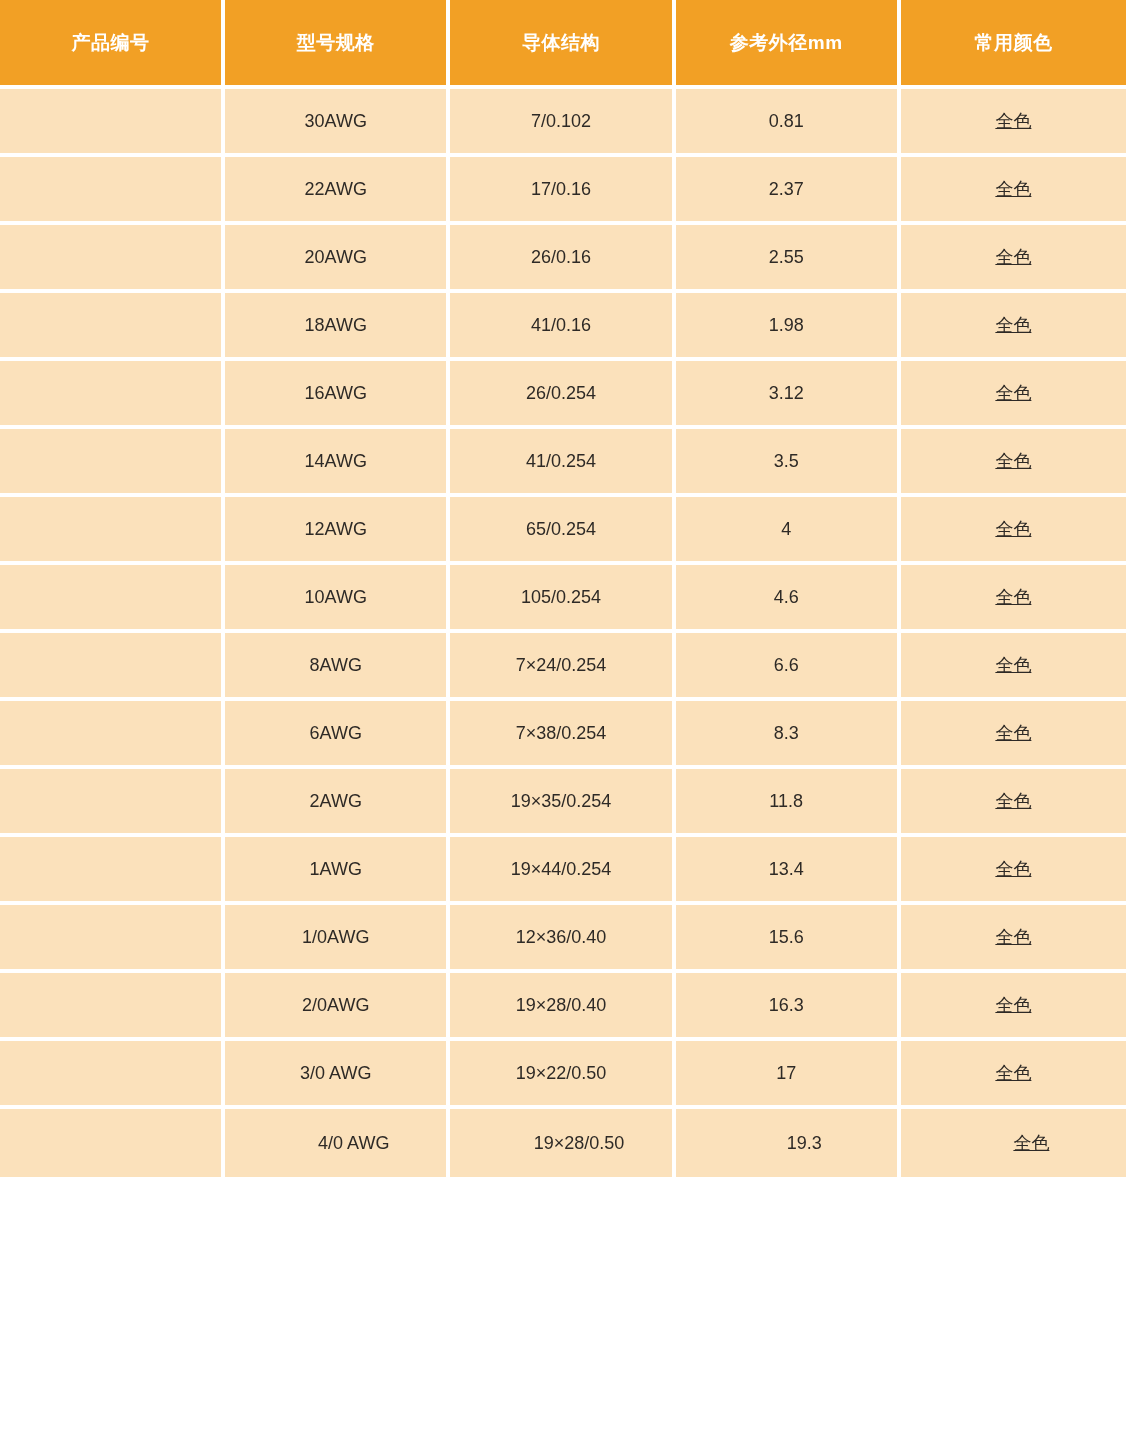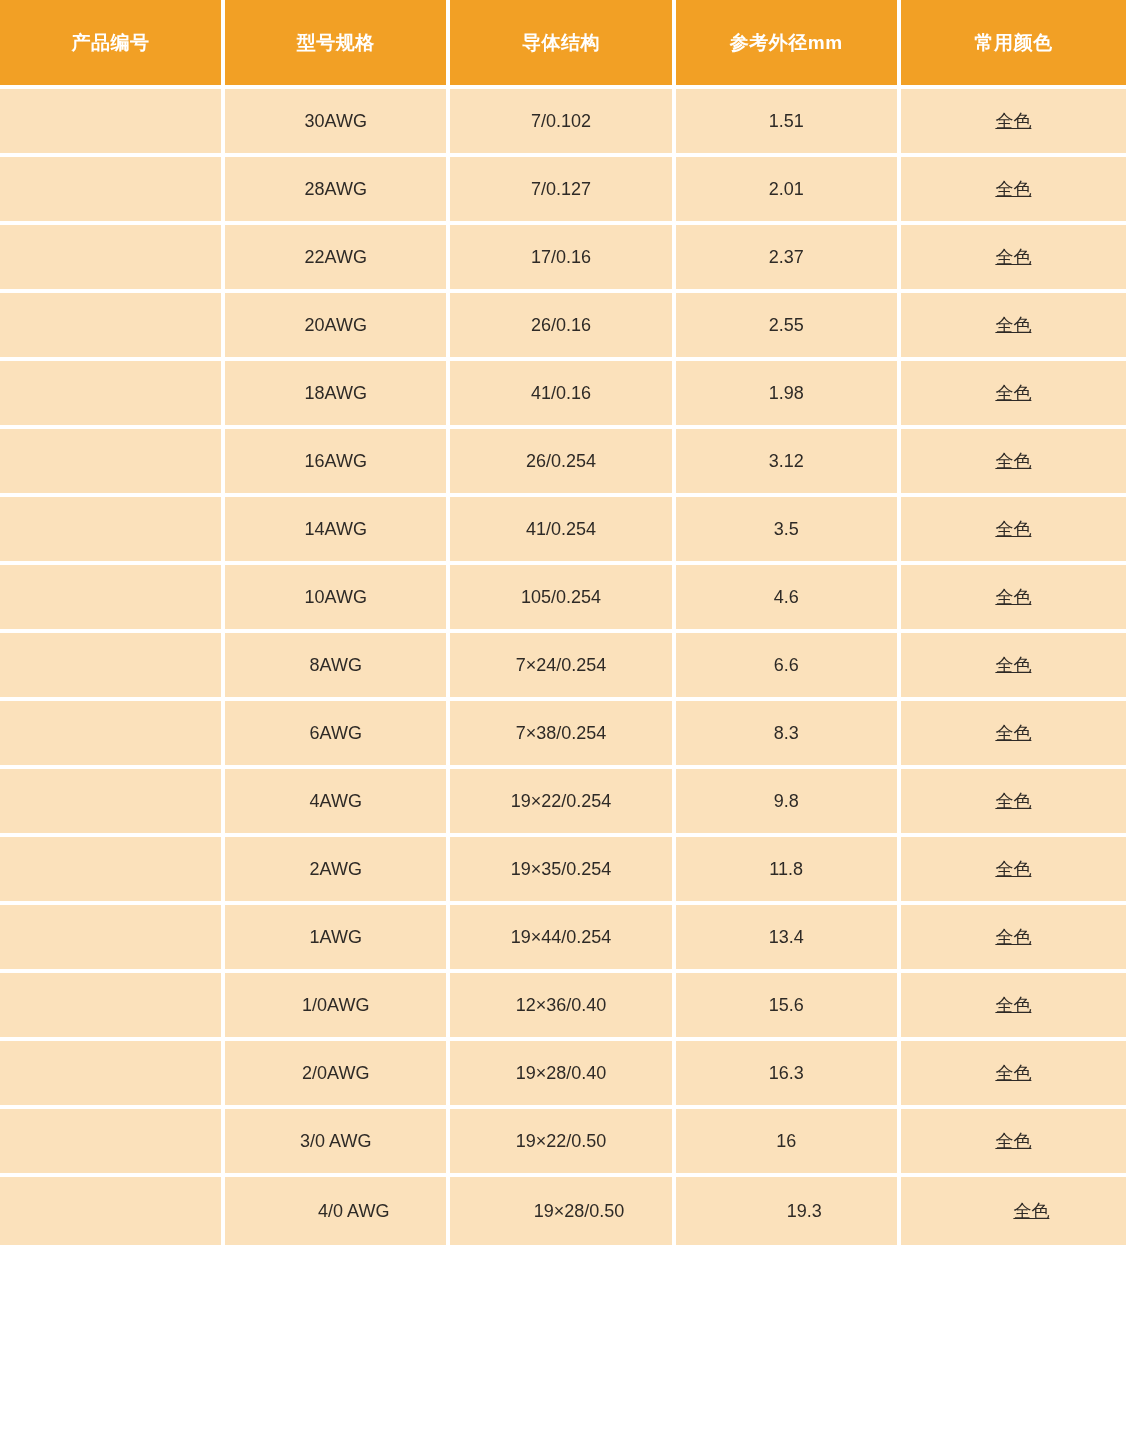--- a/index.html
+++ b/index.html
@@ -82,28 +82,21 @@
       <th class="col-conductor">导体结构</th>
       <th class="col-od">参考外径mm</th>
       <th class="col-color">常用颜色</th>
     </tr>
   </thead>
   <tbody id="table-body">
       <tr>
         <td class="col-product-no"></td>
         <td class="col-model-spec">30AWG</td>
         <td class="col-conductor">7/0.102</td>
-        <td class="col-outer-diameter">1.51</td>
-        <td class="col-color">全色</td>
-      </tr>
-      <tr>
-        <td class="col-product-no"></td>
-        <td class="col-model-spec">28AWG</td>
-        <td class="col-conductor">7/0.127</td>
-        <td class="col-outer-diameter">2.01</td>
+        <td class="col-outer-diameter">0.81</td>
         <td class="col-color">全色</td>
       </tr>
       <tr>
         <td class="col-product-no"></td>
         <td class="col-model-spec">22AWG</td>
         <td class="col-conductor">17/0.16</td>
         <td class="col-outer-diameter">2.37</td>
         <td class="col-color">全色</td>
       </tr>
       <tr>
@@ -129,20 +122,27 @@
       </tr>
       <tr>
         <td class="col-product-no"></td>
         <td class="col-model-spec">14AWG</td>
         <td class="col-conductor">41/0.254</td>
         <td class="col-outer-diameter">3.5</td>
         <td class="col-color">全色</td>
       </tr>
       <tr>
         <td class="col-product-no"></td>
+        <td class="col-model-spec">12AWG</td>
+        <td class="col-conductor">65/0.254</td>
+        <td class="col-outer-diameter">4</td>
+        <td class="col-color">全色</td>
+      </tr>
+      <tr>
+        <td class="col-product-no"></td>
         <td class="col-model-spec">10AWG</td>
         <td class="col-conductor">105/0.254</td>
         <td class="col-outer-diameter">4.6</td>
         <td class="col-color">全色</td>
       </tr>
       <tr>
         <td class="col-product-no"></td>
         <td class="col-model-spec">8AWG</td>
         <td class="col-conductor">7×24/0.254</td>
         <td class="col-outer-diameter">6.6</td>
@@ -150,27 +150,20 @@
       </tr>
       <tr>
         <td class="col-product-no"></td>
         <td class="col-model-spec">6AWG</td>
         <td class="col-conductor">7×38/0.254</td>
         <td class="col-outer-diameter">8.3</td>
         <td class="col-color">全色</td>
       </tr>
       <tr>
         <td class="col-product-no"></td>
-        <td class="col-model-spec">4AWG</td>
-        <td class="col-conductor">19×22/0.254</td>
-        <td class="col-outer-diameter">9.8</td>
-        <td class="col-color">全色</td>
-      </tr>
-      <tr>
-        <td class="col-product-no"></td>
         <td class="col-model-spec">2AWG</td>
         <td class="col-conductor">19×35/0.254</td>
         <td class="col-outer-diameter">11.8</td>
         <td class="col-color">全色</td>
       </tr>
       <tr>
         <td class="col-product-no"></td>
         <td class="col-model-spec">1AWG</td>
         <td class="col-conductor">19×44/0.254</td>
         <td class="col-outer-diameter">13.4</td>
@@ -187,21 +180,21 @@
         <td class="col-product-no"></td>
         <td class="col-model-spec">2/0AWG</td>
         <td class="col-conductor">19×28/0.40</td>
         <td class="col-outer-diameter">16.3</td>
         <td class="col-color">全色</td>
       </tr>
       <tr>
         <td class="col-product-no"></td>
         <td class="col-model-spec">3/0 AWG</td>
         <td class="col-conductor">19×22/0.50</td>
-        <td class="col-outer-diameter">16</td>
+        <td class="col-outer-diameter">17</td>
         <td class="col-color">全色</td>
       </tr>
       <tr>
         <td class="col-product-no"></td>
         <td class="col-model-spec">4/0 AWG</td>
         <td class="col-conductor">19×28/0.50</td>
         <td class="col-outer-diameter">19.3</td>
         <td class="col-color">全色</td>
       </tr>
     </tbody>

